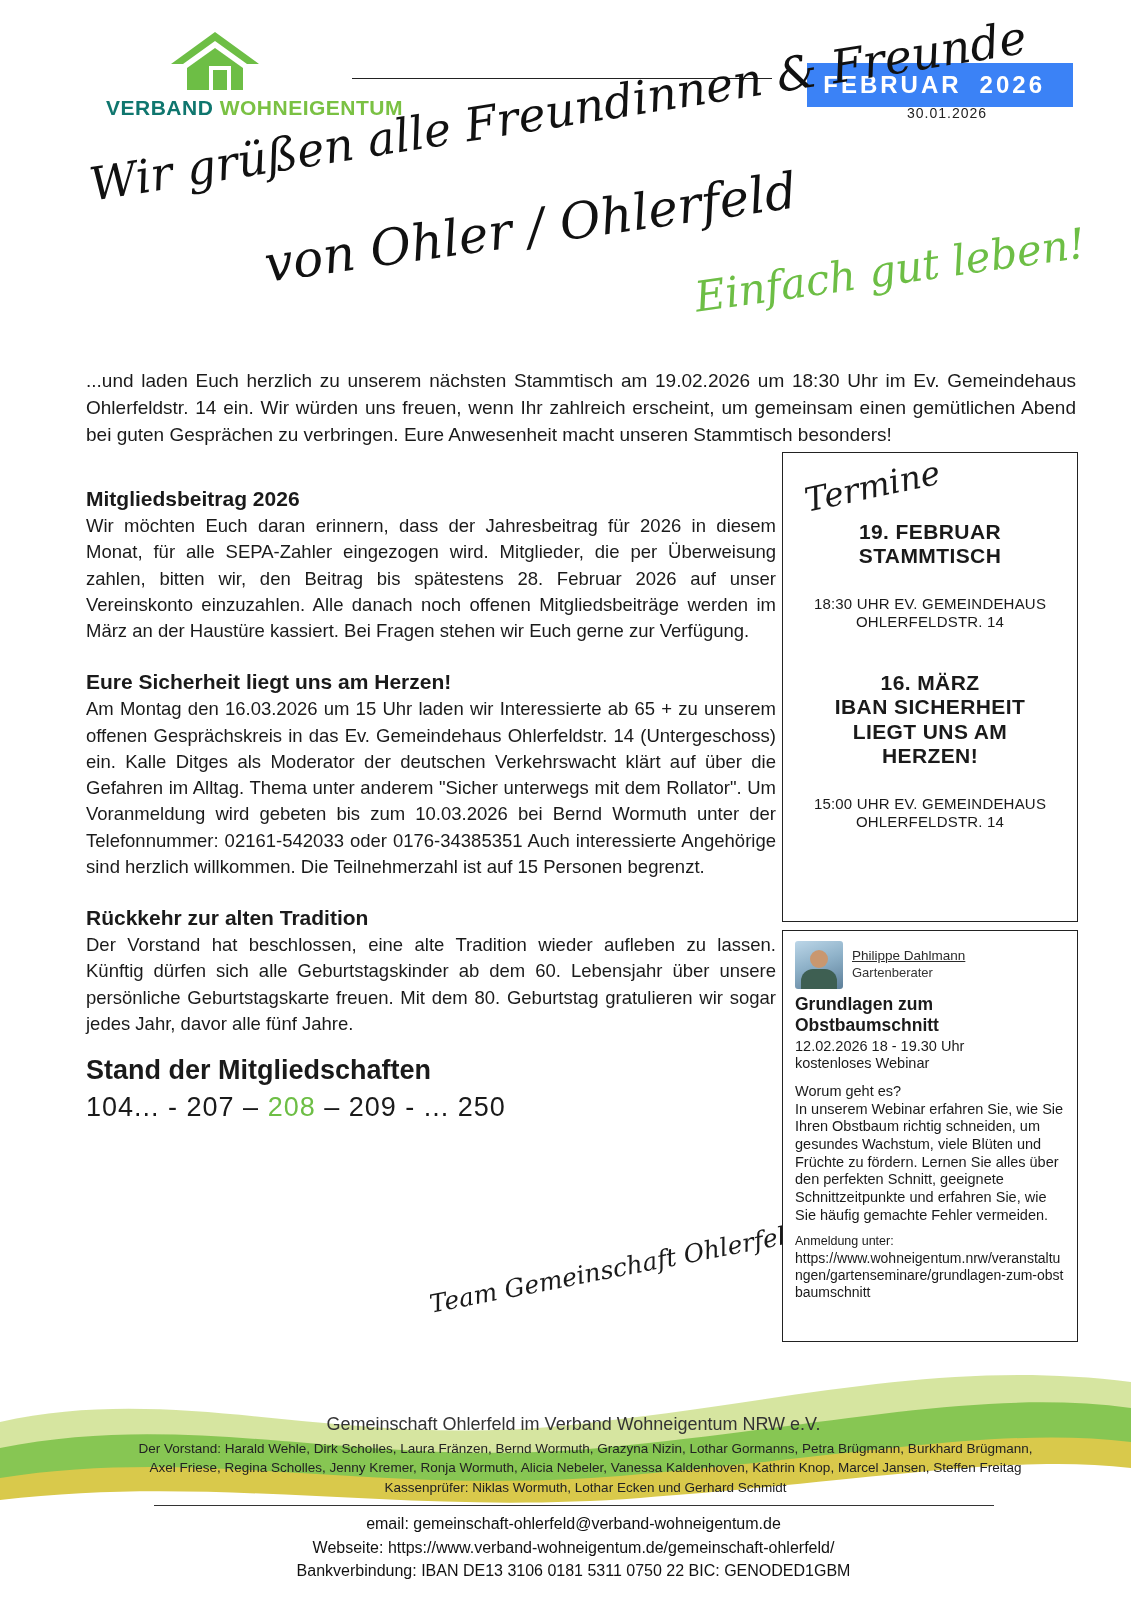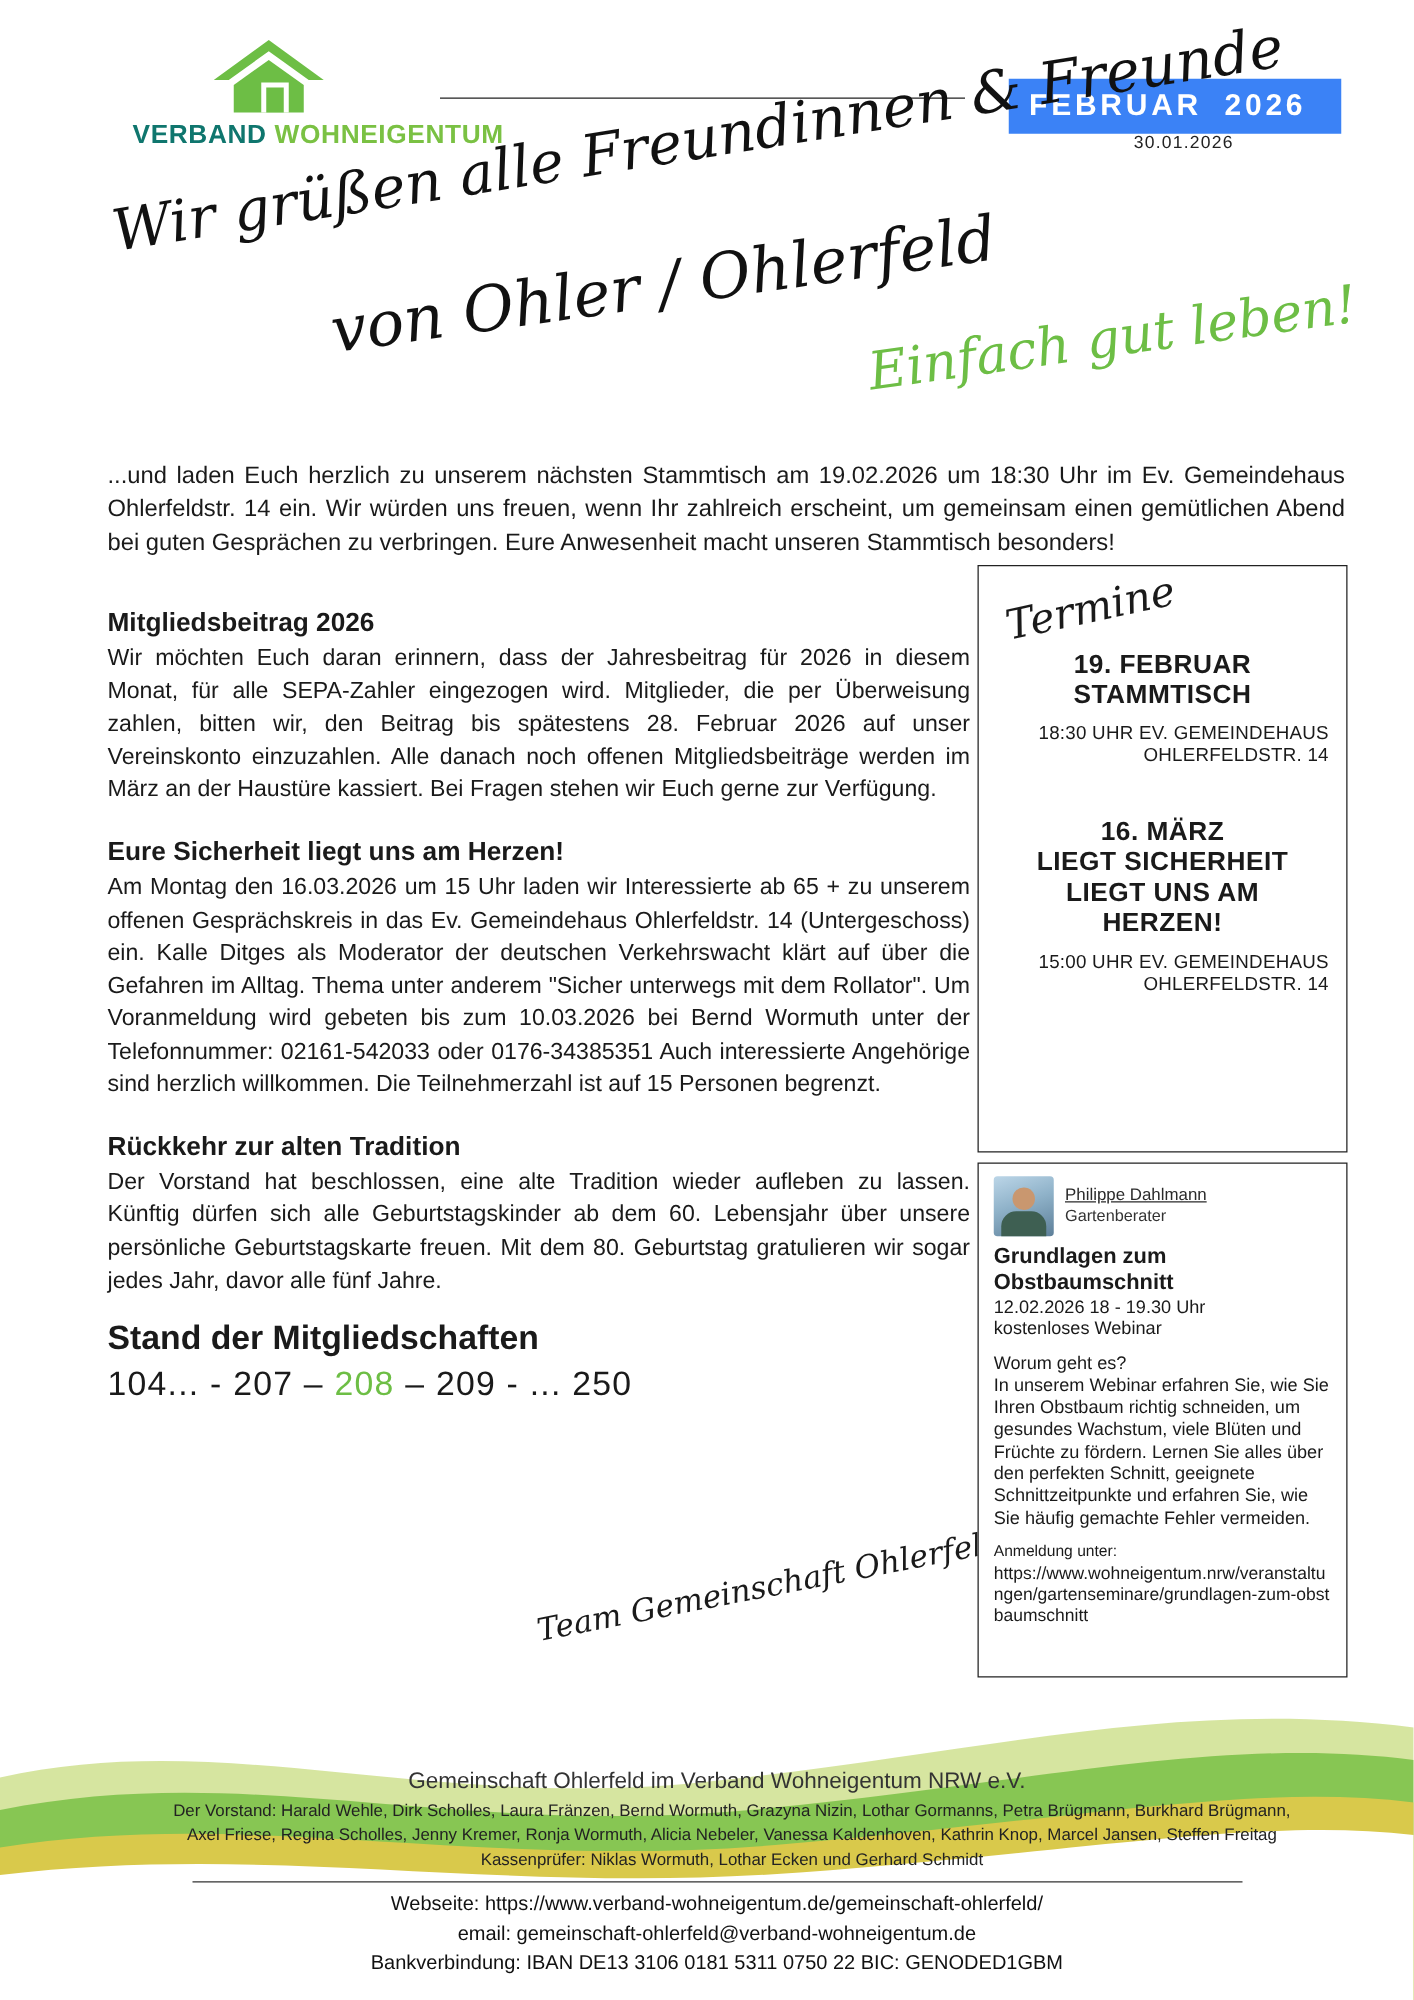--- a/index.html
+++ b/index.html
@@ -185,23 +185,22 @@
   .ev-block { text-align: center; }
   .ev-title {
     font-size: 21px;
     font-weight: bold;
     line-height: 1.15;
     letter-spacing: 0.4px;
   }
   .ev-sub {
     font-size: 15px;
     line-height: 1.2;
-    margin-top: 10px;
+    margin-top: 27px;
     letter-spacing: 0.2px;
-    text-align: right;
   }
   .ev-gap { height: 40px; }
 
   .box-webinar {
     left: 782px; top: 930px;
     width: 296px; height: 412px;
     padding: 10px 12px;
   }
   .speaker {
     display: flex;
@@ -388,21 +387,21 @@
       <div>18:30 UHR EV. GEMEINDEHAUS</div>
       <div>OHLERFELDSTR. 14</div>
     </div>
   </div>
 
   <div class="ev-gap"></div>
 
   <div class="ev-block">
     <div class="ev-title">
       <div>16. MÄRZ</div>
-      <div>LIEGT SICHERHEIT</div>
+      <div>IBAN SICHERHEIT</div>
       <div>LIEGT UNS AM</div>
       <div>HERZEN!</div>
     </div>
     <div class="ev-sub">
       <div>15:00 UHR EV. GEMEINDEHAUS</div>
       <div>OHLERFELDSTR. 14</div>
     </div>
   </div>
 </div>
 
@@ -438,17 +437,17 @@
   <path d="M0,170 C220,144 400,186 640,168 C880,150 1010,124 1131,138 L1131,270 L0,270 Z" fill="#ffffff"></path>
 </svg>
 
 <div class="footer">
   <div class="footer-org">Gemeinschaft Ohlerfeld im Verband Wohneigentum NRW e.V.</div>
   <div class="footer-board">Der Vorstand: Harald Wehle, Dirk Scholles, Laura Fränzen, Bernd Wormuth, Grazyna Nizin, Lothar Gormanns, Petra Brügmann, Burkhard Brügmann,</div>
   <div class="footer-board">Axel Friese, Regina Scholles, Jenny Kremer, Ronja Wormuth, Alicia Nebeler, Vanessa Kaldenhoven, Kathrin Knop, Marcel Jansen, Steffen Freitag</div>
   <div class="footer-board">Kassenprüfer: Niklas Wormuth, Lothar Ecken und Gerhard Schmidt</div>
   <div class="footer-rule"></div>
   <div class="footer-contact">
+    <div>email: gemeinschaft-ohlerfeld@verband-wohneigentum.de</div>
     <div>Webseite: https://www.verband-wohneigentum.de/gemeinschaft-ohlerfeld/</div>
-    <div>email: gemeinschaft-ohlerfeld@verband-wohneigentum.de</div>
     <div>Bankverbindung: IBAN DE13 3106 0181 5311 0750 22 BIC: GENODED1GBM</div>
   </div>
 </div>
 
 </body></html>

